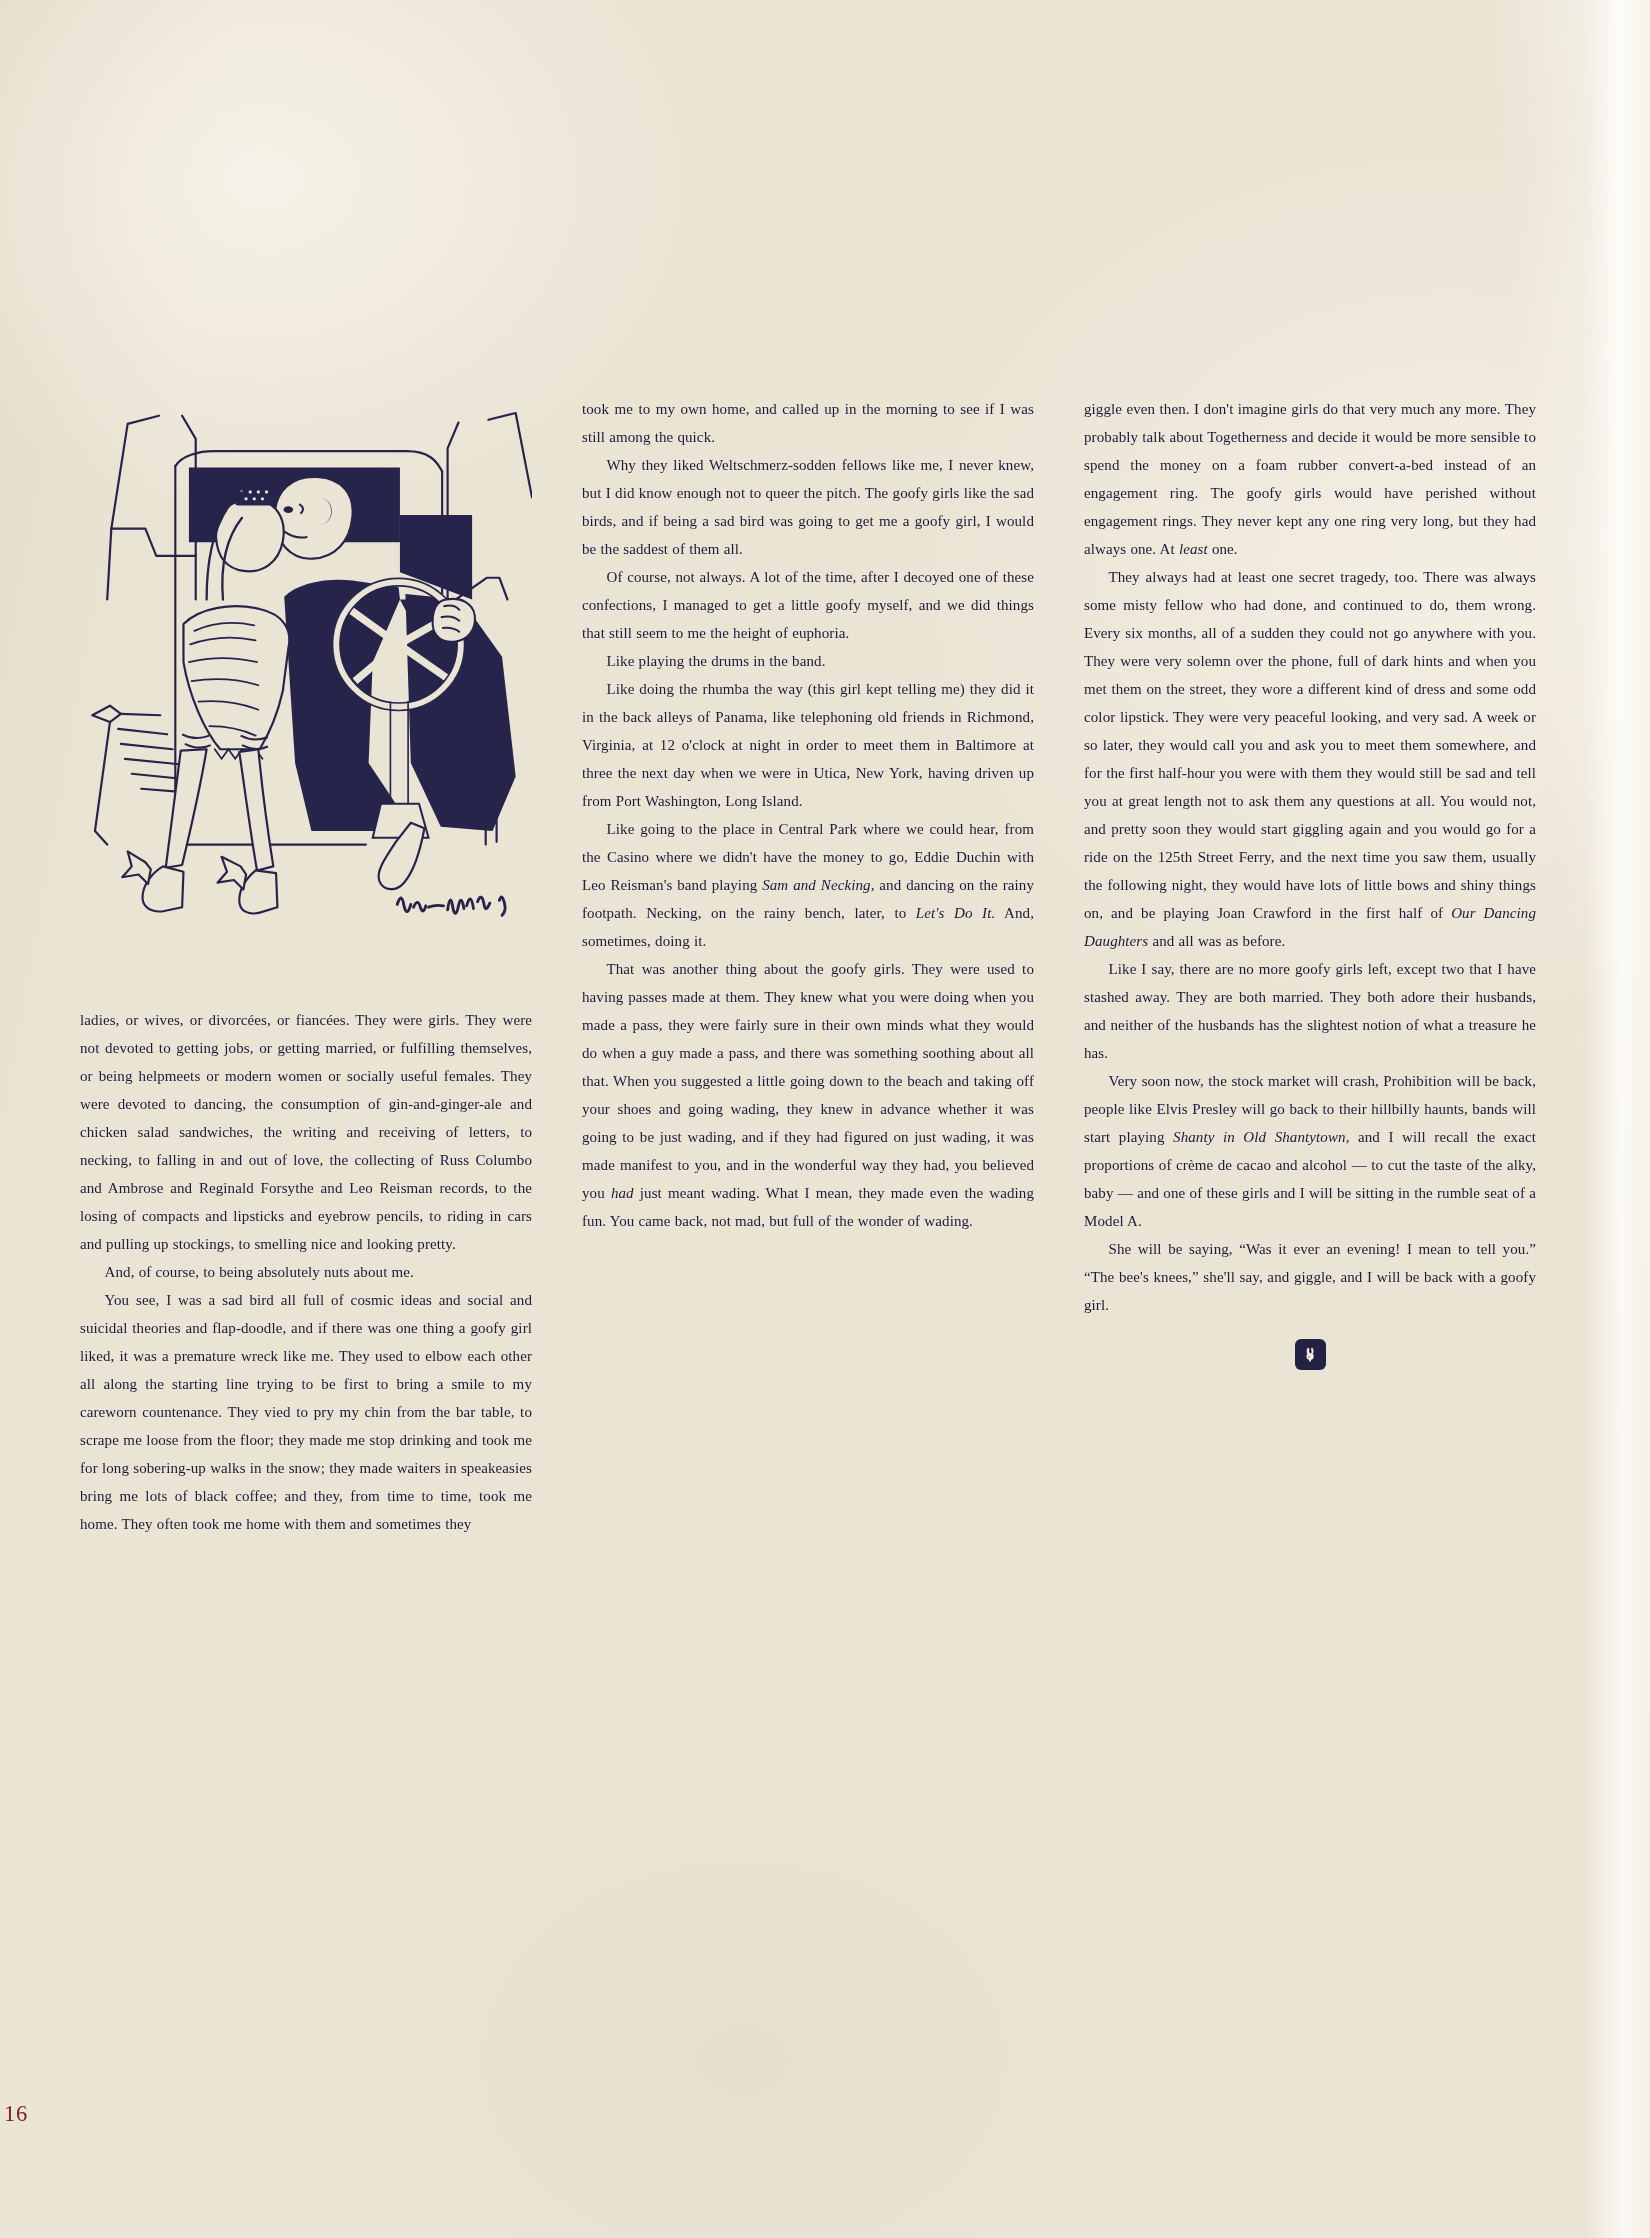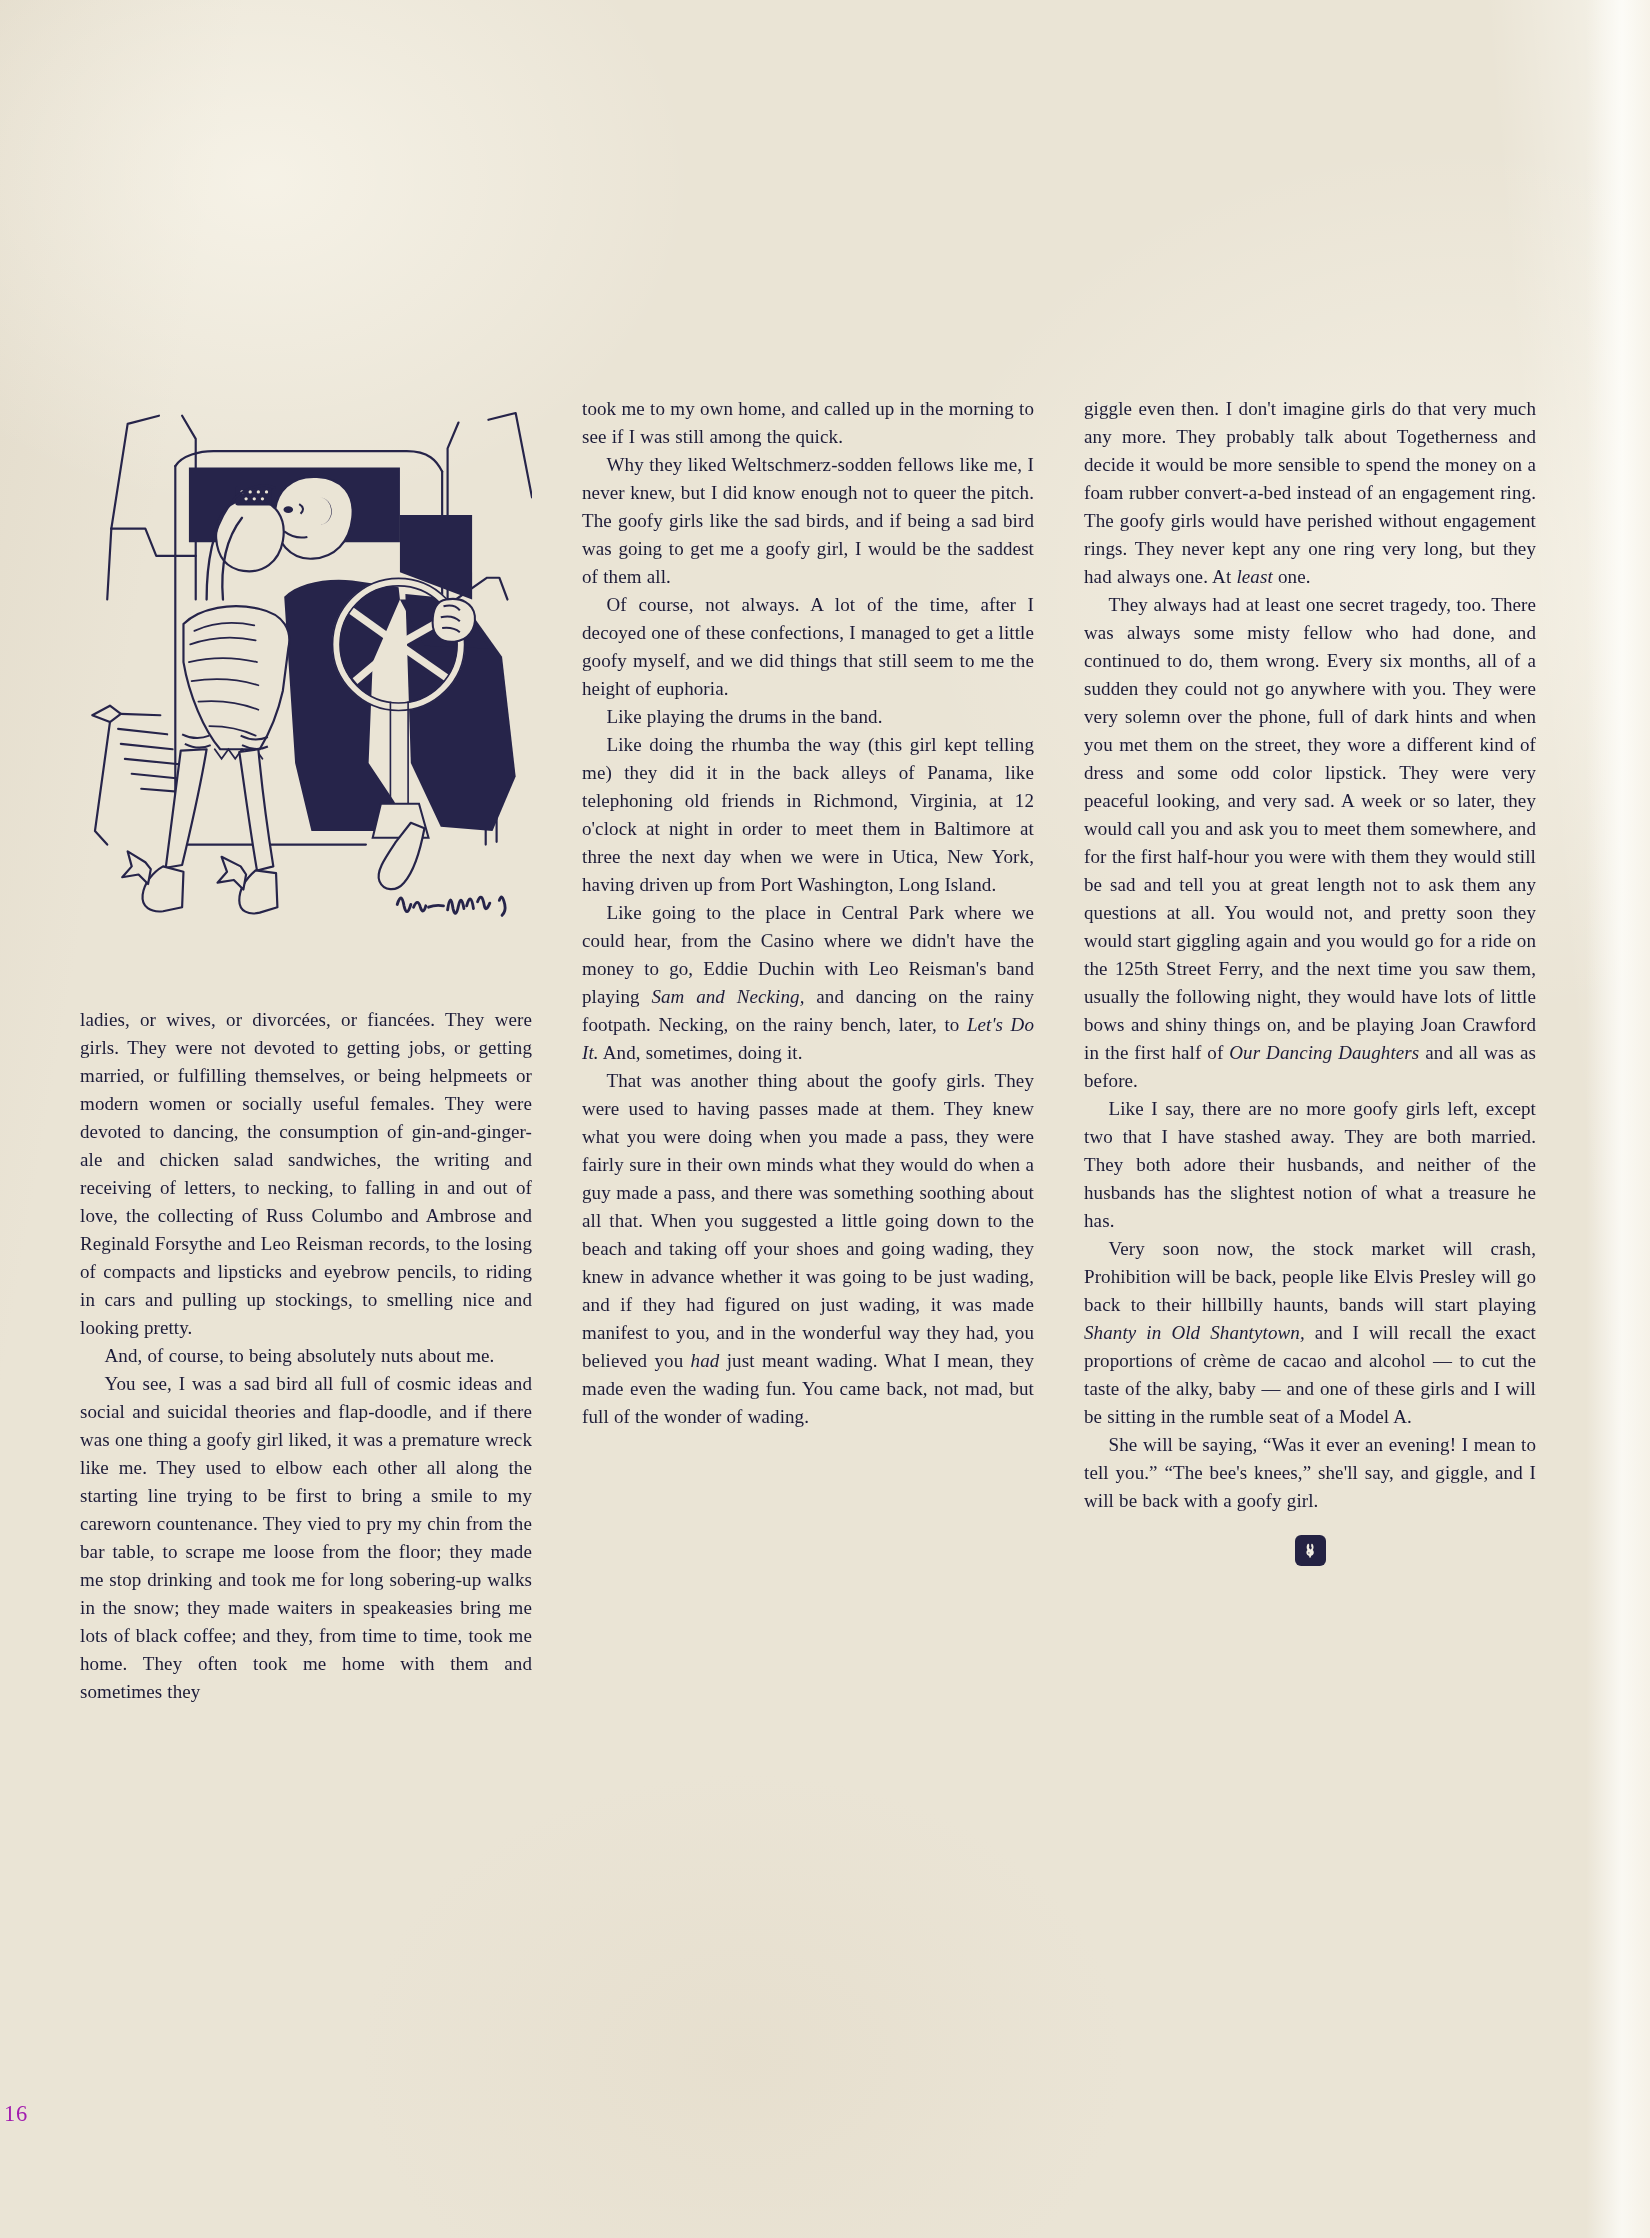--- a/index.html
+++ b/index.html
@@ -53,21 +53,21 @@
     z-index: 3;
   }
   .col {
     width: 452px;
     flex: 0 0 452px;
   }
 
   
   .body-text p {
     margin: 0;
-    font-size: 19px;
+    font-size: 15px;
     line-height: 28px;
     color: #1c1b38;
     text-align: justify;
     text-indent: 0;
     letter-spacing: 0.1px;
     word-spacing: 0.3px;
   }
   .body-text p.indent {
     text-indent: 24.5px;
   }
@@ -103,21 +103,21 @@
     justify-content: center;
   }
   .endmark svg { display: block; }
 
   
   .folio {
     position: absolute;
     left: 4.1px;
     top: 2101px;
     font-size: 22.5px;
-    color: #a21caf;
+    color: #7f1d1d;
     letter-spacing: 0.7px;
     z-index: 3;
   }
 </style>
 </head>
 <body>
 
 <div id="page">
 
   <div class="content">

